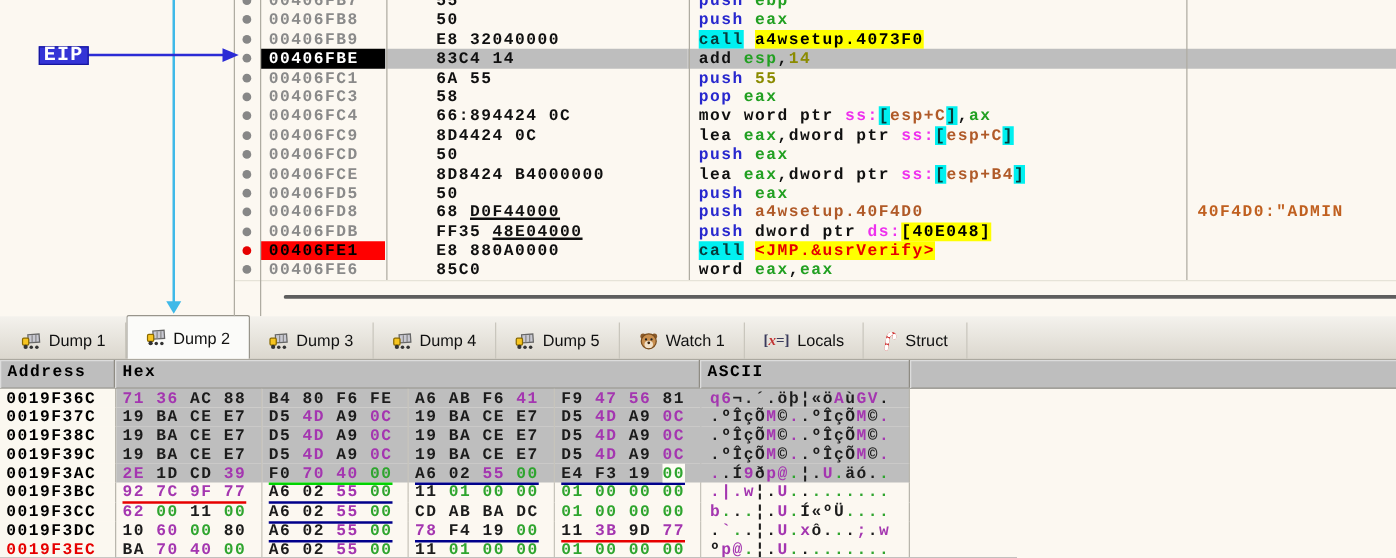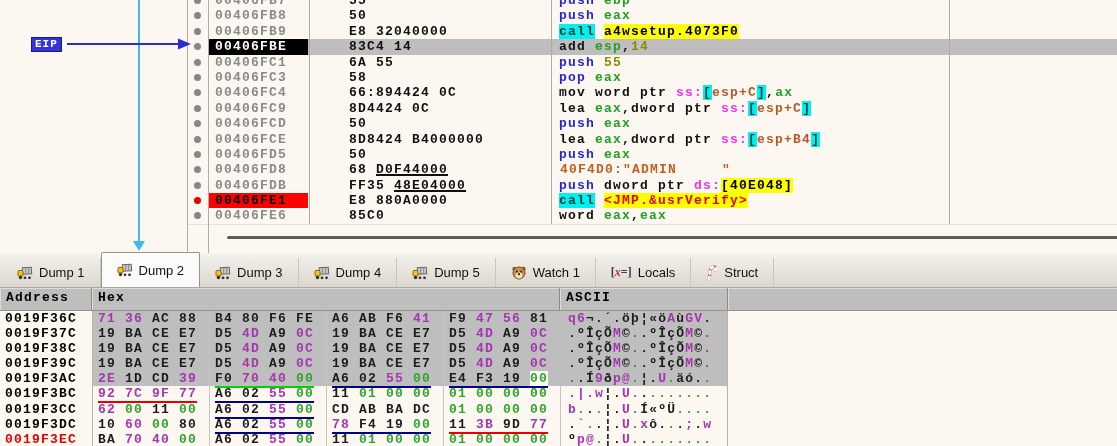--- a/index.html
+++ b/index.html
@@ -18,21 +18,21 @@
   .cinstr{width:398px;flex:none;padding-left:9px;box-sizing:border-box;}
   .ccomment{flex:1;padding-left:10px;color:#C06020;}
   .drow.sel .caddr,.drow.sel .cbytes,.drow.sel .cinstr,.drow.sel .ccomment{background:#BEBEBE;}
   .addr-eip{background:#000 !important;color:#FFF !important;}
   .addr-bp{background:#FF0000 !important;color:#000 !important;}
   .vl{position:absolute;top:0;width:1px;background:#AFACA2;z-index:3;}
   .rowsend{position:absolute;top:224px;left:161px;right:0;height:1px;background:#E6E3D8;}
   .hthumb{position:absolute;left:200px;top:236px;width:910px;height:3px;background:#5E5E5E;border-radius:2px;z-index:3;}
   .overlay{position:absolute;left:0;top:0;z-index:4;pointer-events:none;}
   .eipbox{position:absolute;left:4px;top:37px;z-index:5;background:#3434D6;border:1px solid #16169E;
-    color:#FFF;font-size:11px;line-height:13px;padding:0 3px;letter-spacing:1px;}
+    color:#FFF;font-size:16px;line-height:13px;padding:0 3px;letter-spacing:1px;}
   
   .tb{color:#2727CE}.tk{color:#101010}.tr{color:#22A022}.tn{color:#8B8B00}.ts{color:#EE30EE}
   .tc1{background:#00F0F0;color:#073A3A}.ty{background:#FFFF00;color:#000}.tyr{background:#FFFF00;color:#E60000}
   .tm{color:#B05A28}
   .bu{text-decoration:underline;text-decoration-thickness:1.5px;}
   
   .tabbar{position:absolute;left:0;top:253px;width:1117px;height:35px;box-sizing:border-box;
     background:linear-gradient(#F4F2ED,#DBD7CE);border-bottom:1px solid #ABA89F;
     display:flex;align-items:flex-end;padding-left:2px;
     font-family:"Liberation Sans","DejaVu Sans",sans-serif;font-weight:normal;letter-spacing:0;}
@@ -68,21 +68,21 @@
         <div class="drow"><div class="cmargin"></div><div class="cdot"><div class="dot"></div></div><div class="caddr">00406FB8</div><div class="cbytes"><span>50</span></div><div class="cinstr"><span class="tb">push</span><span class="tk"> </span><span class="tr">eax</span></div><div class="ccomment"></div></div>
         <div class="drow"><div class="cmargin"></div><div class="cdot"><div class="dot"></div></div><div class="caddr">00406FB9</div><div class="cbytes"><span>E8 32040000</span></div><div class="cinstr"><span class="tc1">call</span><span class="tk"> </span><span class="ty">a4wsetup.4073F0</span></div><div class="ccomment"></div></div>
         <div class="drow sel"><div class="cmargin"></div><div class="cdot"><div class="dot"></div></div><div class="caddr addr-eip">00406FBE</div><div class="cbytes"><span>83C4 14</span></div><div class="cinstr"><span class="tk">add</span><span class="tk"> </span><span class="tr">esp</span><span class="tk">,</span><span class="tn">14</span></div><div class="ccomment"></div></div>
         <div class="drow"><div class="cmargin"></div><div class="cdot"><div class="dot"></div></div><div class="caddr">00406FC1</div><div class="cbytes"><span>6A 55</span></div><div class="cinstr"><span class="tb">push</span><span class="tk"> </span><span class="tn">55</span></div><div class="ccomment"></div></div>
         <div class="drow"><div class="cmargin"></div><div class="cdot"><div class="dot"></div></div><div class="caddr">00406FC3</div><div class="cbytes"><span>58</span></div><div class="cinstr"><span class="tb">pop</span><span class="tk"> </span><span class="tr">eax</span></div><div class="ccomment"></div></div>
         <div class="drow"><div class="cmargin"></div><div class="cdot"><div class="dot"></div></div><div class="caddr">00406FC4</div><div class="cbytes"><span>66:894424 0C</span></div><div class="cinstr"><span class="tk">mov</span><span class="tk"> </span><span class="tk">word ptr </span><span class="ts">ss:</span><span class="tc1">[</span><span class="tm">esp+C</span><span class="tc1">]</span><span class="tk">,</span><span class="tr">ax</span></div><div class="ccomment"></div></div>
         <div class="drow"><div class="cmargin"></div><div class="cdot"><div class="dot"></div></div><div class="caddr">00406FC9</div><div class="cbytes"><span>8D4424 0C</span></div><div class="cinstr"><span class="tk">lea</span><span class="tk"> </span><span class="tr">eax</span><span class="tk">,</span><span class="tk">dword ptr </span><span class="ts">ss:</span><span class="tc1">[</span><span class="tm">esp+C</span><span class="tc1">]</span></div><div class="ccomment"></div></div>
         <div class="drow"><div class="cmargin"></div><div class="cdot"><div class="dot"></div></div><div class="caddr">00406FCD</div><div class="cbytes"><span>50</span></div><div class="cinstr"><span class="tb">push</span><span class="tk"> </span><span class="tr">eax</span></div><div class="ccomment"></div></div>
         <div class="drow"><div class="cmargin"></div><div class="cdot"><div class="dot"></div></div><div class="caddr">00406FCE</div><div class="cbytes"><span>8D8424 B4000000</span></div><div class="cinstr"><span class="tk">lea</span><span class="tk"> </span><span class="tr">eax</span><span class="tk">,</span><span class="tk">dword ptr </span><span class="ts">ss:</span><span class="tc1">[</span><span class="tm">esp+B4</span><span class="tc1">]</span></div><div class="ccomment"></div></div>
         <div class="drow"><div class="cmargin"></div><div class="cdot"><div class="dot"></div></div><div class="caddr">00406FD5</div><div class="cbytes"><span>50</span></div><div class="cinstr"><span class="tb">push</span><span class="tk"> </span><span class="tr">eax</span></div><div class="ccomment"></div></div>
-        <div class="drow"><div class="cmargin"></div><div class="cdot"><div class="dot"></div></div><div class="caddr">00406FD8</div><div class="cbytes"><span>68 </span><span class="bu">D0F44000</span></div><div class="ccomment">40F4D0:"ADMIN     "</div></div>
+        <div class="drow"><div class="cmargin"></div><div class="cdot"><div class="dot"></div></div><div class="caddr">00406FD8</div><div class="cbytes"><span>68 </span><span class="bu">D0F44000</span></div><div class="cinstr"><span class="tb">push</span><span class="tk"> </span><span class="tm">a4wsetup.40F4D0</span></div><div class="ccomment">40F4D0:"ADMIN     "</div></div>
         <div class="drow"><div class="cmargin"></div><div class="cdot"><div class="dot"></div></div><div class="caddr">00406FDB</div><div class="cbytes"><span>FF35 </span><span class="bu">48E04000</span></div><div class="cinstr"><span class="tb">push</span><span class="tk"> </span><span class="tk">dword ptr </span><span class="ts">ds:</span><span class="ty">[40E048]</span></div><div class="ccomment"></div></div>
         <div class="drow"><div class="cmargin"></div><div class="cdot"><div class="dot red"></div></div><div class="caddr addr-bp">00406FE1</div><div class="cbytes"><span>E8 880A0000</span></div><div class="cinstr"><span class="tc1">call</span><span class="tk"> </span><span class="tyr">&lt;JMP.&amp;usrVerify&gt;</span></div><div class="ccomment"></div></div>
         <div class="drow"><div class="cmargin"></div><div class="cdot"><div class="dot"></div></div><div class="caddr">00406FE6</div><div class="cbytes"><span>85C0</span></div><div class="cinstr"><span class="tk">word</span><span class="tk"> </span><span class="tr">eax</span><span class="tk">,</span><span class="tr">eax</span></div><div class="ccomment"></div></div>
       </div>
     <div class="rowsend"></div>
     <div class="vl" style="left:160px;height:253px;"></div>
     <div class="vl" style="left:181px;height:253px;"></div>
     <div class="vl" style="left:282px;height:224px;"></div>
     <div class="vl" style="left:524px;height:224px;"></div>
     <div class="vl" style="left:922px;height:224px;"></div>

